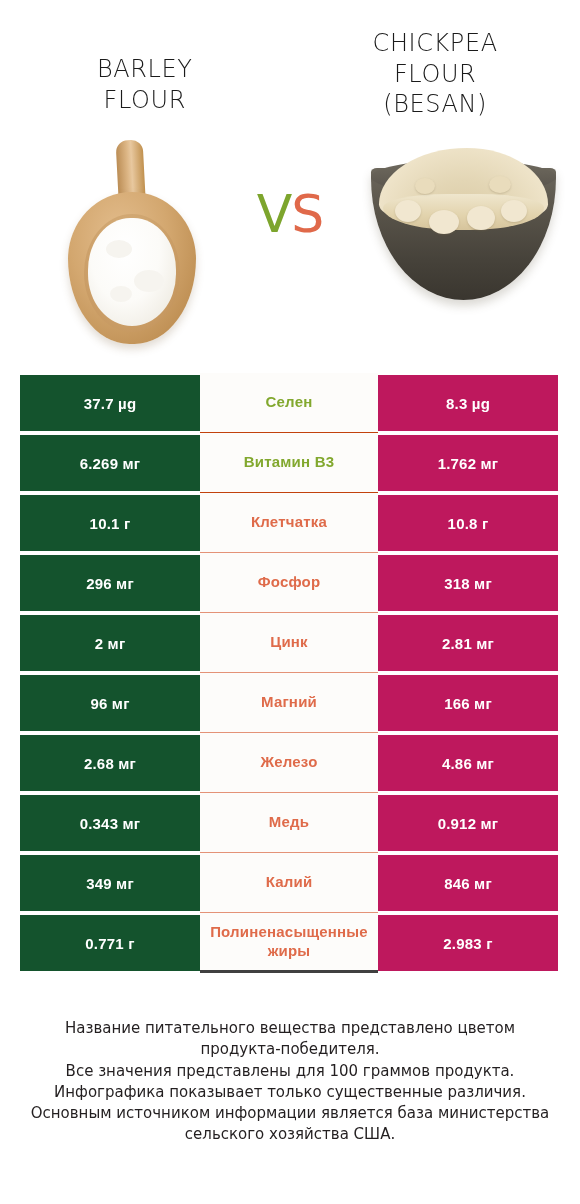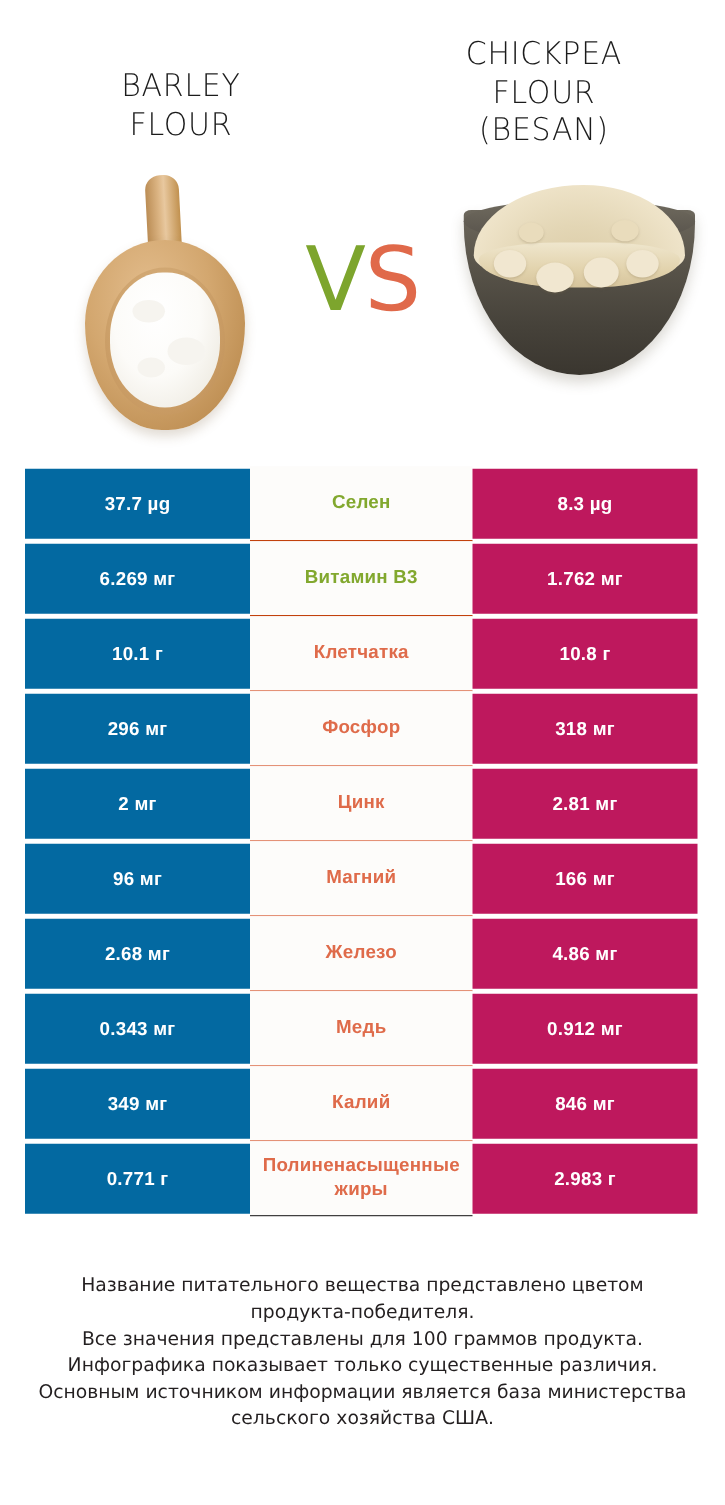--- a/index.html
+++ b/index.html
@@ -106,21 +106,21 @@
     background: #f6f4ef;
   }
 
   
   .vs {
     position: absolute;
     left: 0;
     top: 58px;
     width: 580px;
     text-align: center;
-    font-size: 71px;
+    font-size: 52px;
     font-weight: 400;
     letter-spacing: -1px;
     font-family: "DejaVu Sans", "Liberation Sans", sans-serif;
     line-height: 1;
   }
   .vs .v { color: #7da52d; }
   .vs .s { color: #e0694a; }
 
   
   .bowl-wrap {
@@ -195,34 +195,34 @@
     letter-spacing: 0.2px;
     text-align: center;
   }
   .cell-left, .cell-right {
     width: 180px;
     height: 56px;
     margin: 2px 0;
     color: #ffffff;
     font-weight: 700;
   }
-  .cell-left  { background: #0369a1; }
+  .cell-left  { background: #14532d; }
   .cell-right { background: #be185d; margin-left: 0; }
   .cell-mid {
     width: 178px;
     height: 60px;
     background: #fdfcfa;
     font-weight: 700;
     line-height: 1.25;
     padding: 0 1px;
     overflow: hidden;
   }
   .cell-mid.win-left  { color: #82a82e; border-bottom: 1px solid #c2410c; }
   .cell-mid.win-right { color: #df6b4a; border-bottom: 1px solid #e49277; justify-content: center; }
-  .row:last-child .cell-mid { border-bottom: 1px solid #404040; }
+  .row:last-child .cell-mid { border-bottom: 3px solid #404040; }
   .cell-mid span { display: block; width: 100%; }
 
   
   .footer {
     position: absolute;
     left: 0;
     top: 1018px;
     width: 580px;
     text-align: center;
     font-size: 15px;

